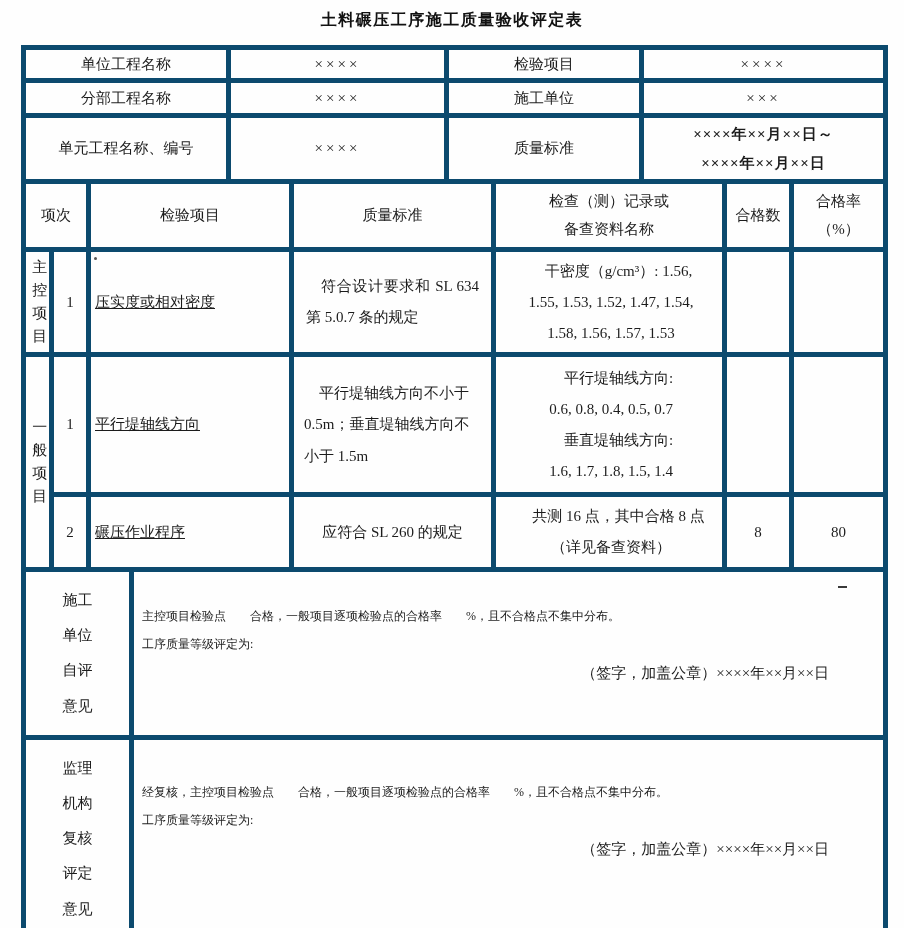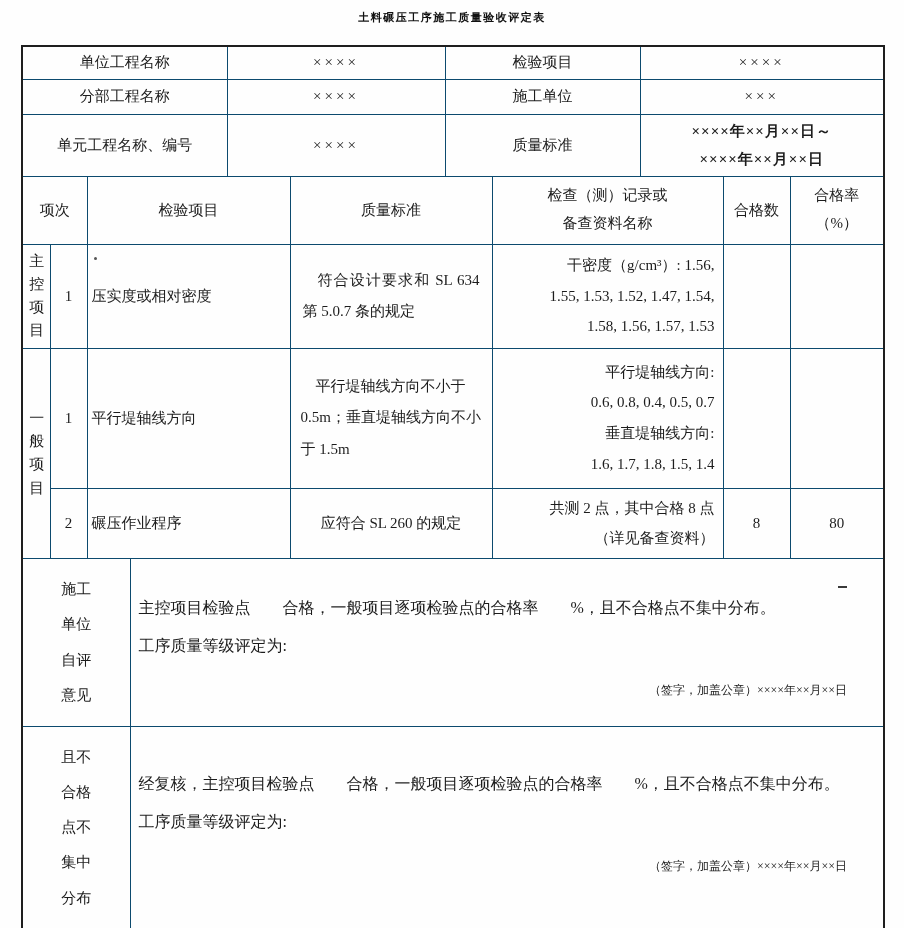--- a/index.html
+++ b/index.html
@@ -3,50 +3,50 @@
 <meta charset="utf-8">
 <style>
   html,body{margin:0;padding:0;}
   body{
     width:904px;height:928px;position:relative;background:#fefefe;
     font-family:"Liberation Serif","DejaVu Serif",serif;color:#1c1c1c;
     -webkit-font-smoothing:antialiased;
   }
   .page-title{
     position:absolute;left:0;top:10px;width:904px;text-align:center;
-    font-size:11px;font-weight:bold;letter-spacing:1.5px;color:#111;
+    font-size:16px;font-weight:bold;letter-spacing:1.5px;color:#111;
   }
   table.form{
     position:absolute;left:21px;top:45px;width:862px;
     border-collapse:collapse;table-layout:fixed;
     border:2px solid #1e1e1e;
   }
   td{
-    border:1px solid #0c4a6e;font-size:15px;color:#1c1c1c;
+    border:5px solid #0c4a6e;font-size:15px;color:#1c1c1c;
     padding:2px 4px;vertical-align:middle;text-align:center;
     overflow:hidden;
   }
   tr.h33{height:33px}tr.h35{height:35px}tr.h62{height:62px}
   tr.h68{height:68px}tr.h104{height:104px}tr.h140{height:140px}
   tr.h55{height:55px}tr.h168{height:168px}tr.h203{height:203px}
   .xval{letter-spacing:3px;}
   .date-val{white-space:pre-line;line-height:1.9;letter-spacing:1px;font-weight:bold;}
   .hdr2{white-space:pre-line;line-height:1.85;}
   .vtx1{width:1.3em;margin:0 auto;word-break:break-all;line-height:1.55;text-align:center;}
   .vtx2{width:2.3em;margin:0 auto;word-break:break-all;line-height:2.35;text-align:center;}
-  td.item-cell{text-align:left;}
+  td.item-cell{text-align:left;text-decoration:underline;}
   td.std-justify{text-align:justify;padding:4px 12px;}
   .std-justify .inner{text-indent:1em;line-height:2.1;text-align:justify;}
   td.std-left{text-align:left;padding:20px 10px;}
   .std-left .inner{text-indent:1em;line-height:2.1;}
-  td.rec-cell{text-align:right;padding:4px 8px 4px 12px;vertical-align:middle;}
+  td.rec-cell{text-align:center;padding:4px 8px 4px 12px;vertical-align:middle;}
   .rec-block{white-space:pre-line;text-indent:1em;line-height:2.05;}
   td.op-content{vertical-align:top;text-align:left;padding:0 0 0 8px;}
-  .op-line{line-height:2.35;font-size:16px;}
-  .op-sign{text-align:right;padding-right:36px;margin-top:18px;font-size:12px;}
+  .op-line{line-height:2.35;font-size:12px;}
+  .op-sign{text-align:right;padding-right:54px;margin-top:6px;font-size:15px;}
   .pad-top-self{padding-top:30px !important;}
   .pad-top-review{padding-top:38px !important;}
   .artifact-dot{position:absolute;left:94px;top:257px;width:3px;height:3px;background:#555;border-radius:50%;}
   .artifact-dash{position:absolute;left:838px;top:586px;width:9px;height:2px;background:#3a3a3a;}
 </style>
 </head>
 <body>
 
 <div class="page-title">土料碾压工序施工质量验收评定表</div>
 
@@ -134,41 +134,41 @@
     </td>
     <td></td>
     <td></td>
   </tr>
 
   <tr class="h55">
     <td>2</td>
     <td colspan="3" class="item-cell">碾压作业程序</td>
     <td colspan="2">应符合 SL 260 的规定</td>
     <td colspan="2" class="rec-cell">
-      <div class="rec-block">共测 2 点，其中合格 8 点
+      <div class="rec-block">共测 16 点，其中合格 8 点
 （详见备查资料）</div>
     </td>
     <td>8</td>
     <td>80</td>
   </tr>
 
   <tr class="h168">
     <td colspan="3">
       <div class="vtx2">施工单位自评意见</div>
     </td>
     <td colspan="8" class="op-content pad-top-self">
       <div class="op-line">主控项目检验点　　合格，一般项目逐项检验点的合格率　　%，且不合格点不集中分布。</div>
       <div class="op-line">工序质量等级评定为:</div>
       <div class="op-sign">（签字，加盖公章）××××年××月××日</div>
     </td>
   </tr>
 
   <tr class="h203">
     <td colspan="3">
-      <div class="vtx2">且不合格点不集中分布</div>
+      <div class="vtx2">监理机构复核评定意见</div>
     </td>
     <td colspan="8" class="op-content pad-top-review">
       <div class="op-line">经复核，主控项目检验点　　合格，一般项目逐项检验点的合格率　　%，且不合格点不集中分布。</div>
       <div class="op-line">工序质量等级评定为:</div>
       <div class="op-sign">（签字，加盖公章）××××年××月××日</div>
     </td>
   </tr>
 </tbody>
   </table>
 

